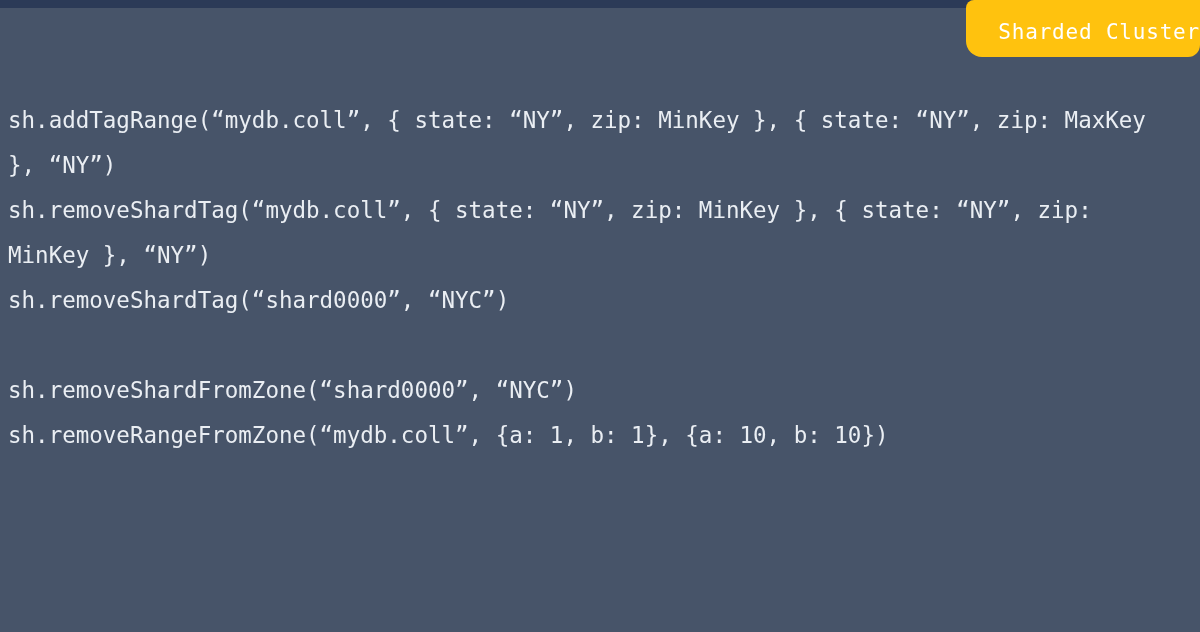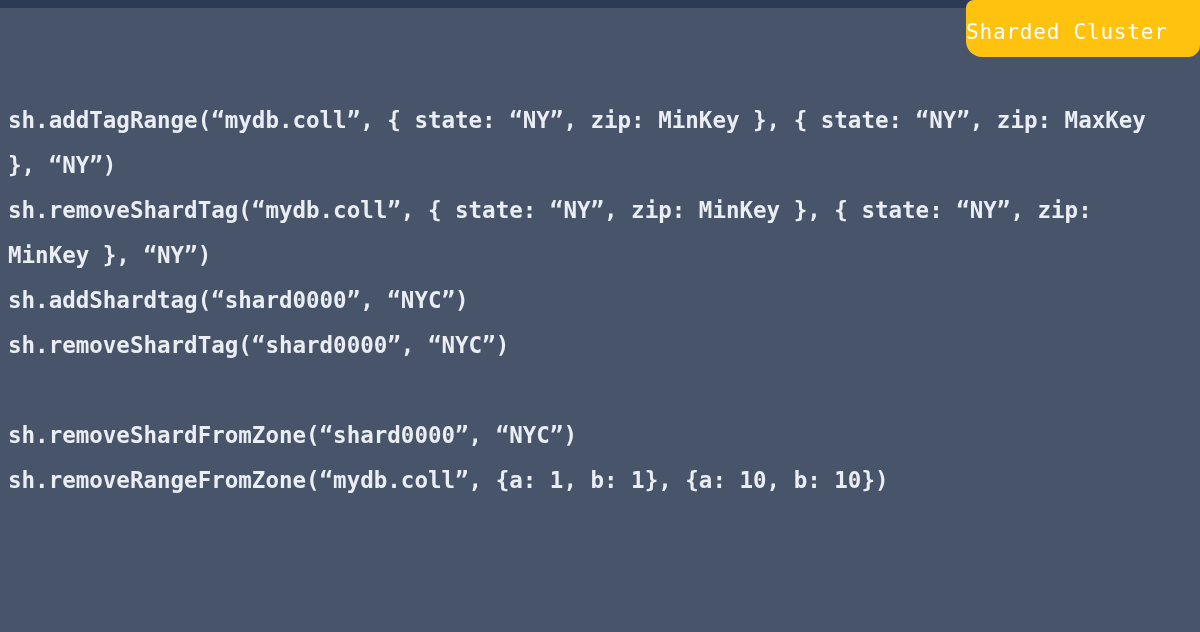--- a/index.html
+++ b/index.html
@@ -26,21 +26,21 @@
   .badge {
     position: absolute;
     top: 0;
     right: 0;
     width: 234px;
     height: 57px;
     background: var(--badge-background, #FFC20E);
     border-radius: 8px 0 12px 16px;
     display: flex;
     align-items: center;
-    justify-content: flex-start;
+    justify-content: flex-end;
     box-sizing: border-box;
     padding-top: 6px;
     z-index: 2;
   }
   .badge span {
     color: var(--badge-text, #FFFFFF);
     font-size: 21px;
     letter-spacing: 0.8px;
     white-space: nowrap;
   }
@@ -50,37 +50,35 @@
     left: 8px;
     right: 6px;
     color: var(--code-text, #EAEEF3);
     font-size: 22.5px;
     line-height: 45px;
     z-index: 1;
   }
   .code .line {
     min-height: 45px;
     white-space: pre;
-    font-weight: bold;
   }
 </style>
 </head>
 <body>
 
 <div class="canvas">
   <div class="top-bar"></div>
 
   <div class="badge">
     <span>Sharded Cluster</span>
   </div>
 
   <div class="code">
     <div class="line">sh.addTagRange(“mydb.coll”, { state: “NY”, zip: MinKey }, { state: “NY”, zip: MaxKey</div>
     <div class="line">}, “NY”)</div>
     <div class="line">sh.removeShardTag(“mydb.coll”, { state: “NY”, zip: MinKey }, { state: “NY”, zip:</div>
     <div class="line">MinKey }, “NY”)</div>
-    <div class="line">sh.addShardtag(“shard0000”, “NYC”)</div>
     <div class="line">sh.removeShardTag(“shard0000”, “NYC”)</div>
     <div class="line"></div>
     <div class="line">sh.removeShardFromZone(“shard0000”, “NYC”)</div>
     <div class="line">sh.removeRangeFromZone(“mydb.coll”, {a: 1, b: 1}, {a: 10, b: 10})</div>
   </div>
 </div>
 
 </body></html>

